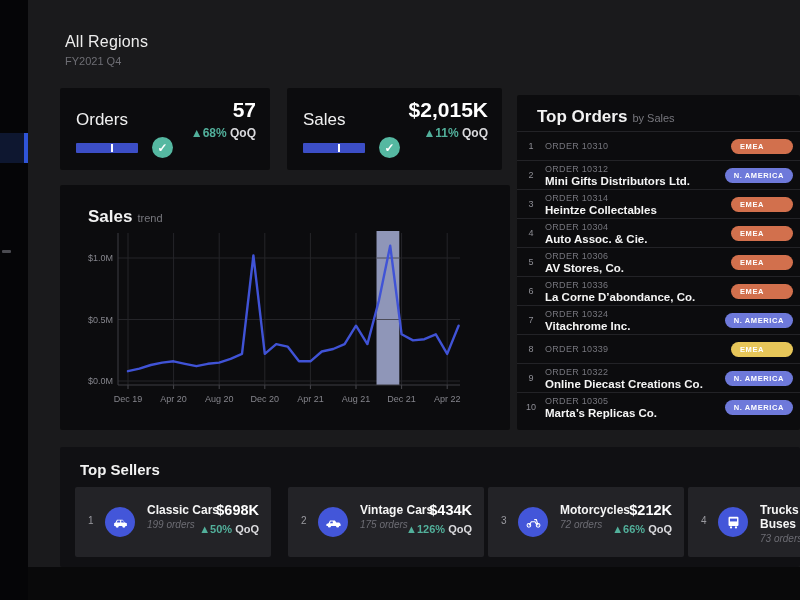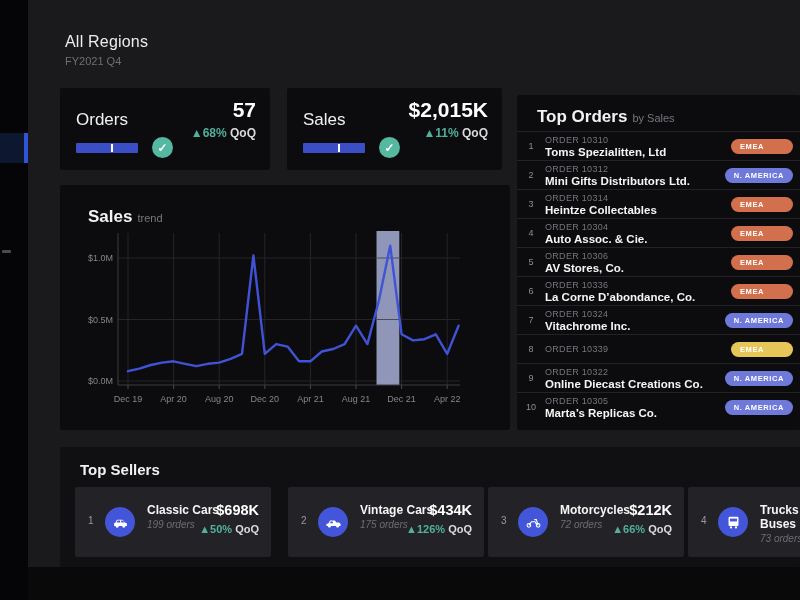--- a/index.html
+++ b/index.html
@@ -155,21 +155,20 @@
 
   <div class="panel orders-panel">
     <div class="panel-title-row">
       <span class="panel-title">Top Orders</span><span class="panel-subtitle">by Sales</span>
     </div>
     <div class="orders-list" id="orders-list">
         <div class="order-row">
           <span class="order-rank">1</span>
           <span class="order-main">
             <div class="order-id">ORDER 10310</div>
-            <div class="order-company">Toms Spezialitten, Ltd</div>
           </span>
           <span class="order-badge" style="background:#d2704d">EMEA</span>
         </div>
         <div class="order-row">
           <span class="order-rank">2</span>
           <span class="order-main">
             <div class="order-id">ORDER 10312</div>
             <div class="order-company">Mini Gifts Distributors Ltd.</div>
           </span>
           <span class="order-badge" style="background:#6e79da">N. AMERICA</span>

